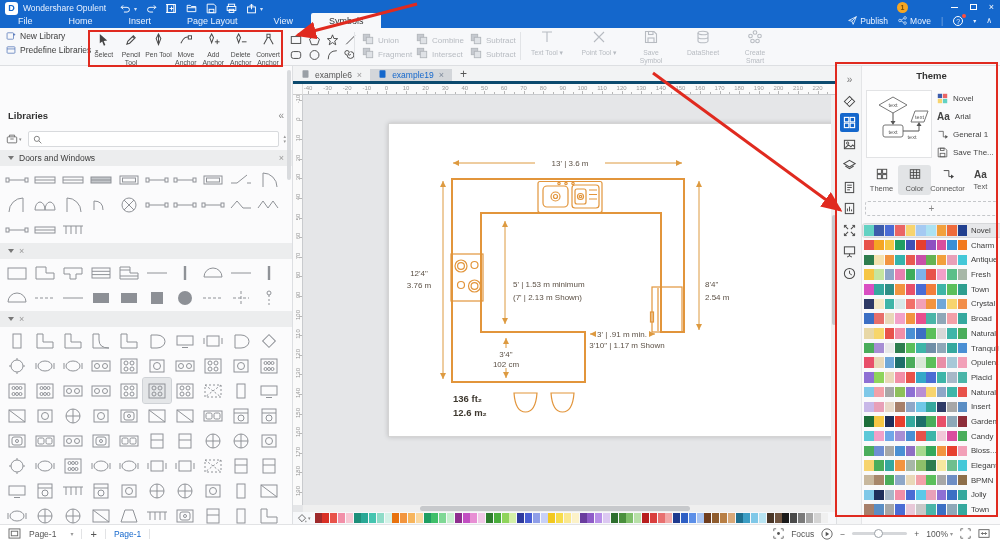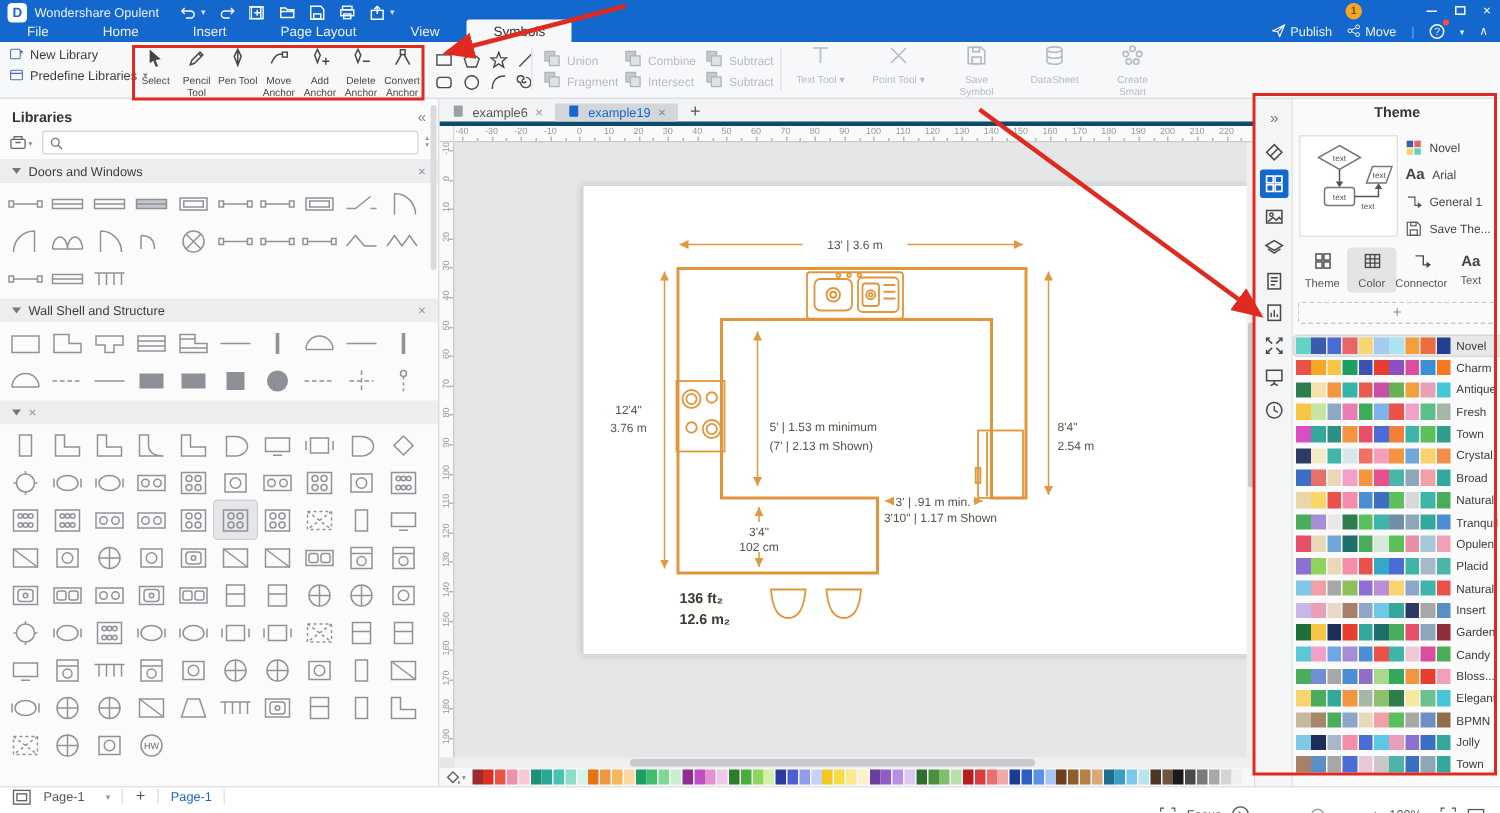--- a/index.html
+++ b/index.html
@@ -36,21 +36,21 @@
   .shape-cell { display:flex; align-items:center; justify-content:center; cursor:pointer; }
   .bool-grid { position:absolute; left:362px; top:5px; display:grid; grid-template-columns:repeat(3,54px); grid-auto-rows:14px; }
   .bool-item { display:flex; gap:4px; align-items:center; font-size:8px; color:#b7bbc1; }
   .symtools { position:absolute; left:528px; top:2px; display:flex; gap:14px; }
   .symtool { display:flex; flex-direction:column; align-items:center; width:38px; }
   .symtool .slabel { font-size:6.8px; color:#b7bbc1; text-align:center; line-height:1.15; margin-top:1px; }
   .vdiv { position:absolute; top:4px; width:1px; height:28px; background:#E2E4E7; }
 
   
   .sidebar { position:absolute; left:0; top:66px; width:293px; height:458px; background:#FBFBFC; border-right:1px solid #DDDFE2; overflow:hidden; }
-  .sb-header { height:18px; display:flex; align-items:flex-end; justify-content:space-between; padding:0 8px; }
+  .sb-header { height:18px; display:flex; align-items:flex-start; justify-content:space-between; padding:0 8px;margin-top:44px; }
   .sb-title { font-size:9.5px; color:#333; font-weight:bold; }
   .sb-collapse { font-size:10px; color:#888; cursor:pointer; }
   .sb-search-row { height:22px; display:flex; align-items:center; padding:0 6px; gap:4px; }
   .sb-libicon { width:18px; display:flex; align-items:center; gap:1px; cursor:pointer; }
   .sb-search { flex:1; height:16px; background:#fff; border:1px solid #D8DADD; border-radius:2px; display:flex; align-items:center; padding:0 4px; }
   .sb-search input { flex:1; border:none; outline:none; font-size:8.5px; color:#555; background:transparent; font-family:"Liberation Sans",sans-serif; }
   .sb-spinner { display:flex; flex-direction:column; font-size:5px; color:#999; line-height:5px; }
   .section-header { height:16px; background:#ECEDEE; display:flex; align-items:center; padding:0 8px; gap:5px; cursor:pointer; }
   .section-header .tri { width:0; height:0; border-left:3.5px solid transparent; border-right:3.5px solid transparent; border-top:4.5px solid #777; }
   .section-header .sname { flex:1; font-size:8.5px; color:#3c3c3c; }
@@ -102,21 +102,21 @@
   .rp-tab { width:33px; height:30px; display:flex; flex-direction:column; gap:2px; align-items:center; justify-content:center; font-size:7.5px; color:#555; cursor:pointer; border-radius:3px; }
   .rp-tab.active { background:#E2E4E6; }
   .rp-add { position:absolute; left:28px; top:135px; width:133px; height:15px; border:1px dashed #C5C7CA; border-radius:3px; text-align:center; line-height:13px; color:#888; font-size:10px; cursor:pointer; }
   .schemes { position:absolute; left:26px; top:158px; width:138px; }
   .scheme-row { height:13px; margin-bottom:1.7px; display:flex; align-items:center; padding:0 1px; border-radius:2px; cursor:pointer; }
   .scheme-row.selected { background:#E7E8EA; outline:1px solid #D7D8DA; }
   .scheme-sw { width:9.6px; height:10.5px; margin-right:0.8px; }
   .scheme-name { font-size:7.8px; color:#3c3c3c; margin-left:3px; white-space:nowrap; }
 
   
-  .statusbar { position:absolute; left:0; top:524px; width:1000px; height:18px; background:#FFFFFF; border-top:1px solid #E2E3E5; display:flex; align-items:flex-start; font-size:8.5px; color:#555;flex-direction:column; }
+  .statusbar { position:absolute; left:0; top:524px; width:1000px; height:18px; background:#FFFFFF; border-top:1px solid #E2E3E5; display:flex; align-items:center; font-size:8.5px; color:#555; }
   .st-left { display:flex; align-items:center; gap:8px; padding-left:8px; }
   .st-right { margin-left:auto; display:flex; align-items:center; gap:7px; padding-right:10px; }
   .st-div { width:1px; height:10px; background:#E2E3E5; }
   .page-tab-active { color:#1467CC; }
   .slider { position:relative; width:55px; height:3px; background:#D5D7DA; border-radius:2px; }
   .slider .handle { position:absolute; left:22px; top:-3px; width:9px; height:9px; border-radius:50%; background:#fff; border:1px solid #9aa0a6; }
   .zoomval { display:flex; align-items:center; gap:2px; }
 
   
   .anno-box-toolbar { position:absolute; left:88px; top:30px; width:195px; height:37px; border:2px solid #E02A1F; pointer-events:none; z-index:50; }
@@ -574,21 +574,20 @@
             </svg>
           </div>
           <div class="sym-cell">
             <svg class="sym-g" width="24" height="18" viewBox="0 0 24 18">
               <path d="M2,5 H22 M5,5 V13 M10,5 V13 M15,5 V13 M20,5 V13"></path>
             </svg>
           </div>
         </div>
         <div class="section-header">
           <span class="tri"></span>
-          <span class="sname">Wall Shell and Structure</span>
           <span class="sclose">×</span>
         </div>
         <div class="sym-grid">
           <div class="sym-cell">
             <svg class="sym-g" width="24" height="18" viewBox="0 0 24 18">
               <rect x="3" y="4" width="18" height="11"></rect>
             </svg>
           </div>
           <div class="sym-cell">
             <svg class="sym-g" width="24" height="18" viewBox="0 0 24 18">

